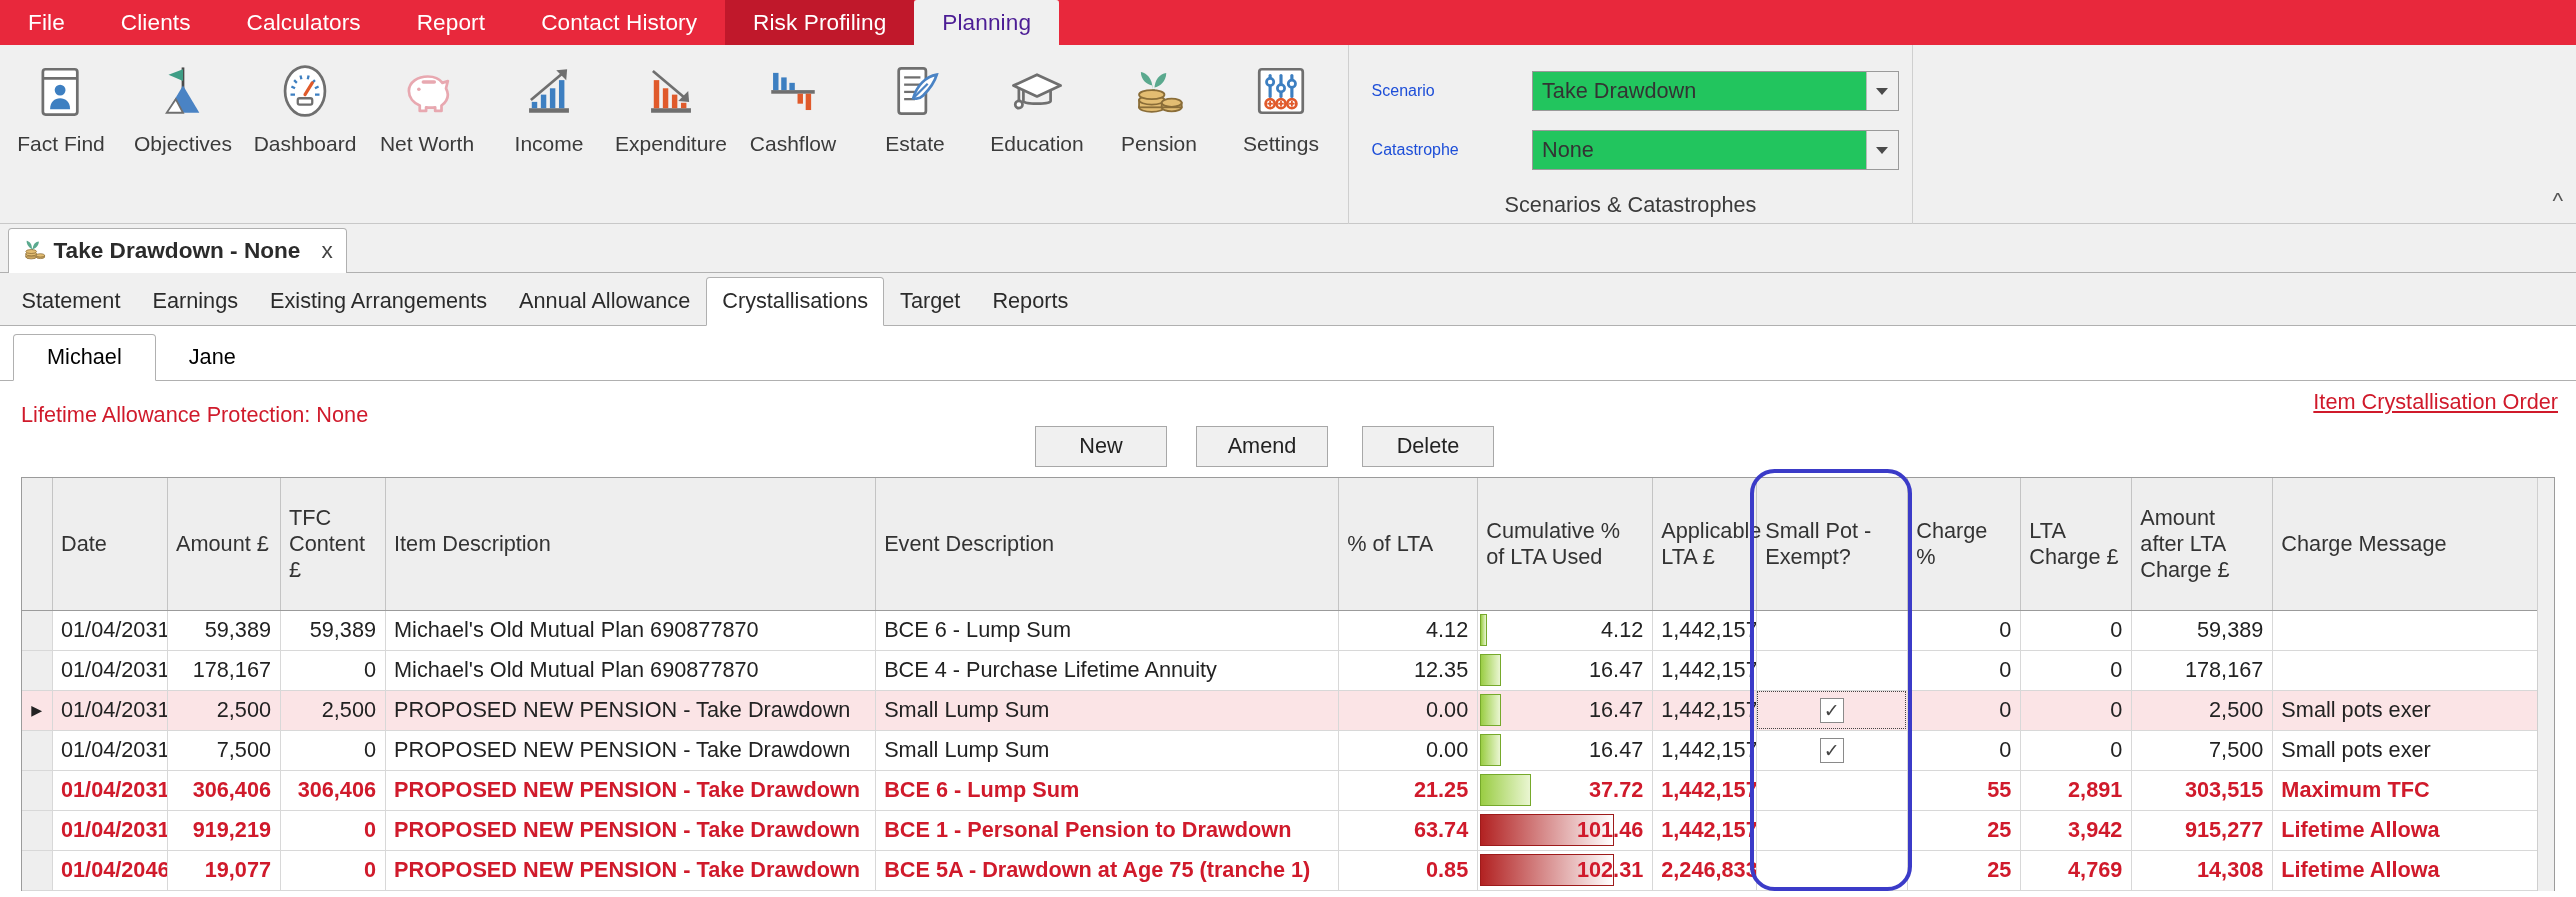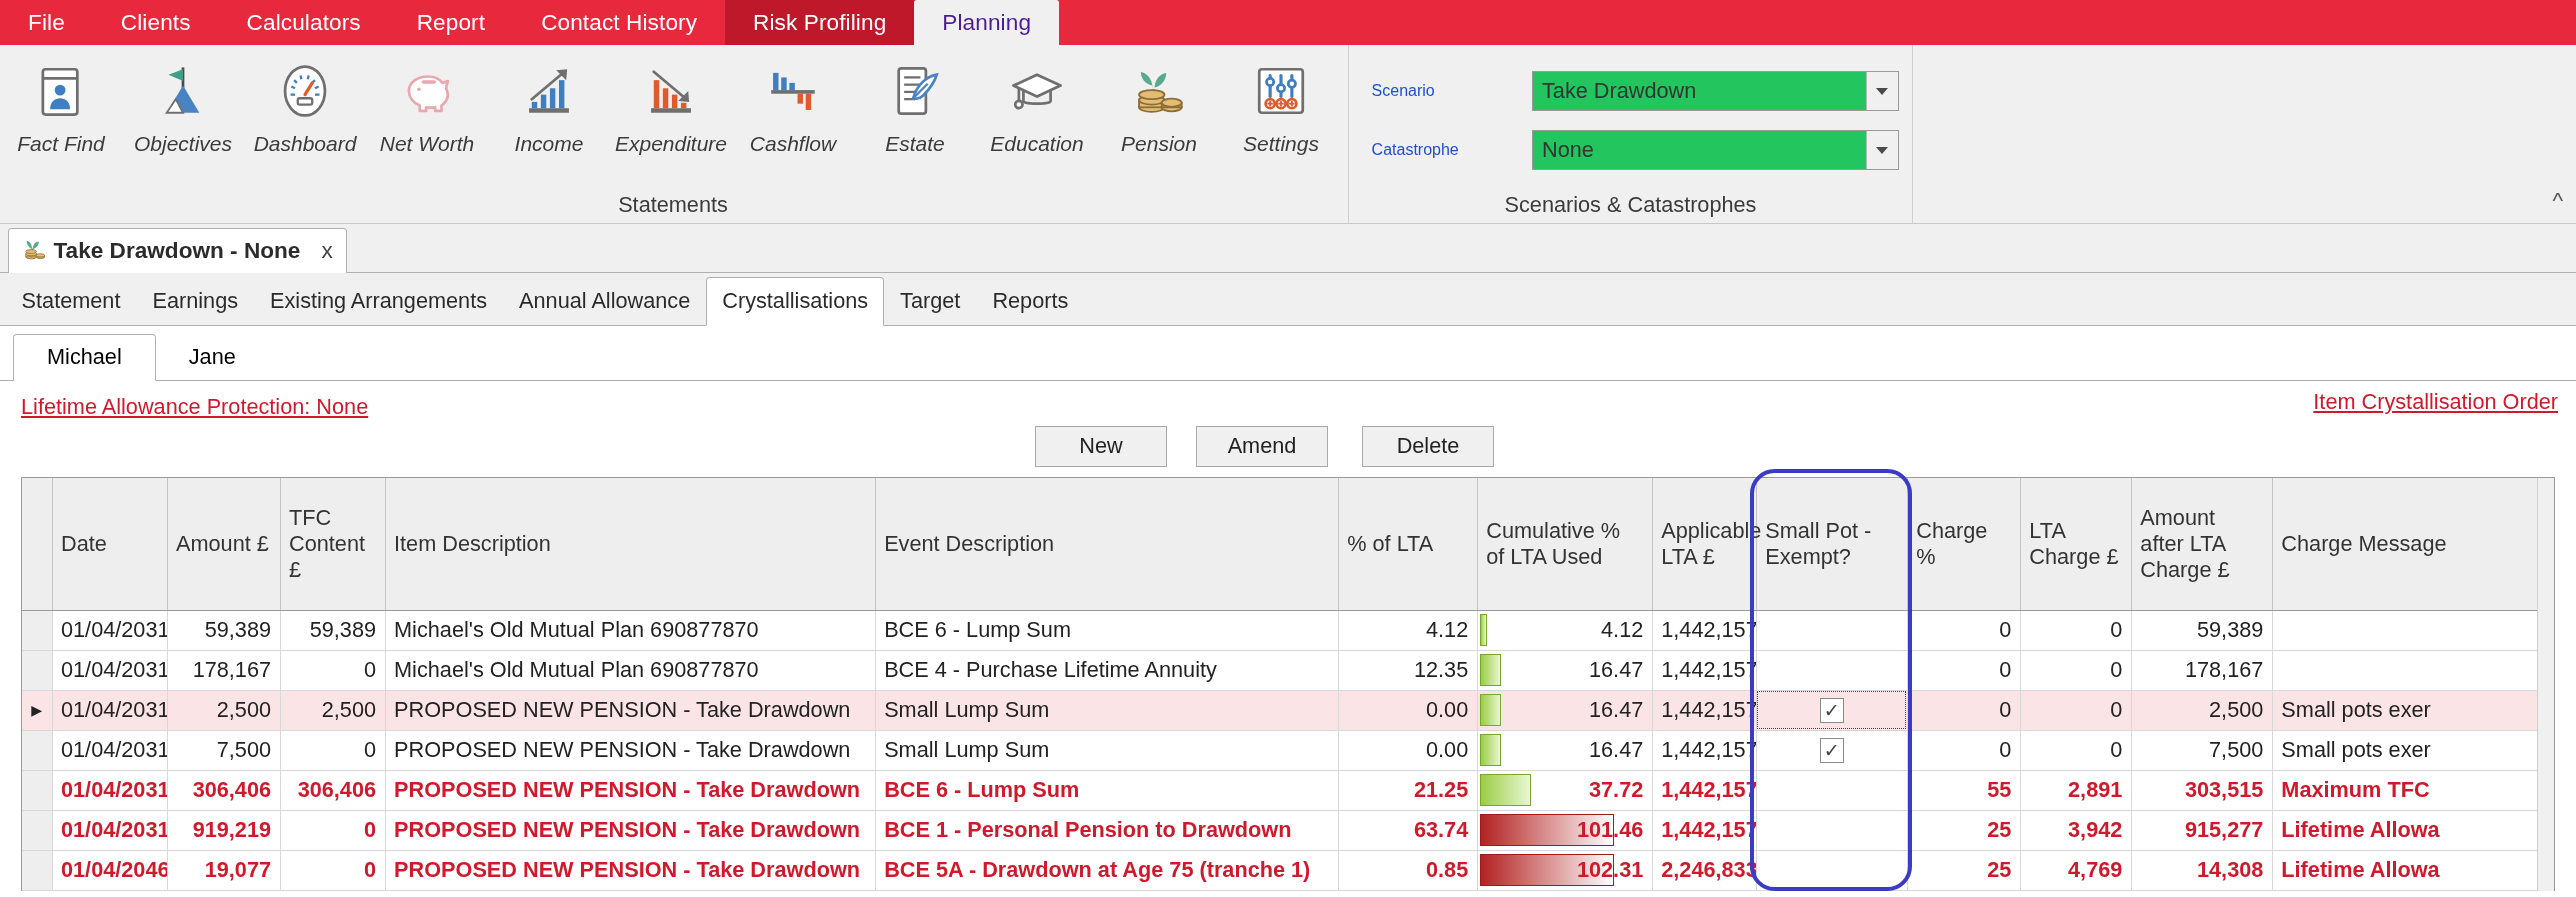--- a/index.html
+++ b/index.html
@@ -63,21 +63,20 @@
     display: flex;
     align-items: flex-start;
     padding-top: 11.3px;
   }
   .ribbon-btn {
     width: 122px;
     display: flex;
     flex-direction: column;
     align-items: center;
     cursor: default;
-    font-style: italic;
   }
   .ribbon-btn .glyph {
     width: 70px; height: 70px;
     display: flex; align-items: center; justify-content: center;
   }
   .ribbon-btn .lbl {
     margin-top: 5.6px;
     font-size: 21px;
     color: #3b3b3b;
     white-space: nowrap;
@@ -175,21 +174,21 @@
     background: #ffffff;
     border: 0.9px solid #b0b0b0;
     border-bottom: 0.9px solid #ffffff;
     border-top-left-radius: 3.8px; border-top-right-radius: 3.8px;
     margin-bottom: -0.9px;
   }
 
   
   .linkrow { position: relative; height: 43px; background:#ffffff; }
   .lta-link {
-    position: absolute; left: 21px; top: 13px;
+    position: absolute; left: 21px; top: 21px;
     font-size: 21.7px; color: #d01a2b;
     text-decoration: underline;
   }
   .order-link {
     position: absolute; right: 18px; top: 7.5px;
     font-size: 21.7px; color: #d01a2b;
     text-decoration: underline;
   }
   .btnrow { position: relative; height: 53px; background:#ffffff; }
   .gbtn {
@@ -477,21 +476,20 @@
                 <line x1="29" y1="46" x2="35" y2="46"></line>
               <line x1="44" y1="43" x2="44" y2="49"></line>
                 <line x1="41" y1="46" x2="47" y2="46"></line>
             </g>
           </svg>
         </span>
         <span class="lbl">Settings</span>
       </div>
 
     </div>
-    <div class="group-caption">Statements</div>
   </div>
 
   <div class="ribbon-group group-scenarios">
     <div class="field-row" style="left:22.6px; top:26px;">
       <span class="fl">Scenario</span>
       <span class="combo">
         <span class="val">Take Drawdown</span>
         <span class="arrow">
             <i class="tri-down"></i>
           </span>

